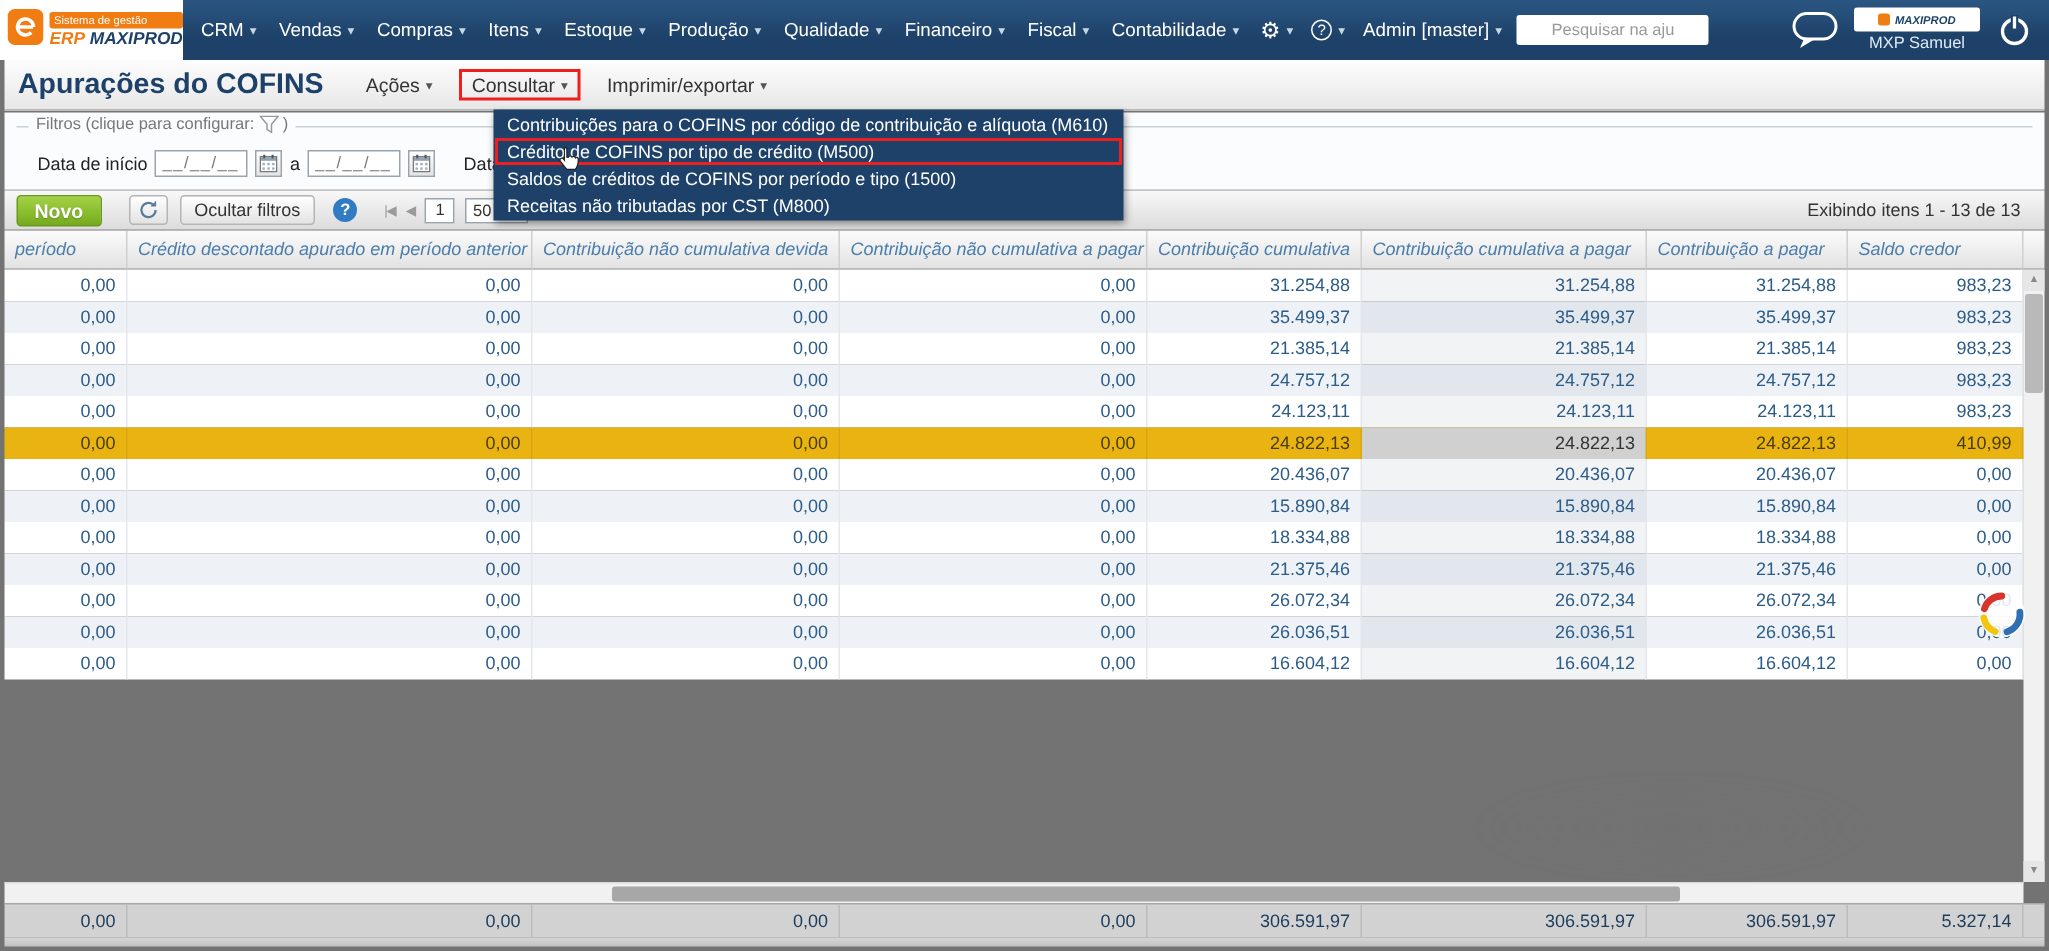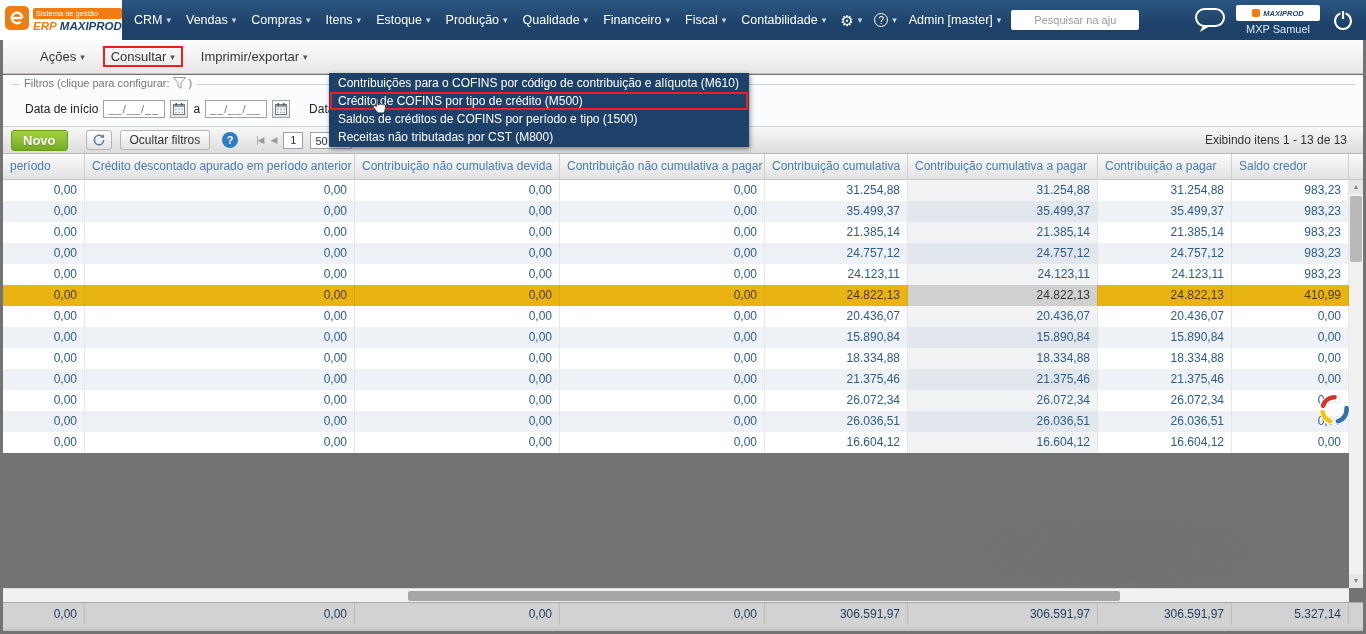--- a/index.html
+++ b/index.html
@@ -70,21 +70,21 @@
     display:flex; align-items:center; justify-content:center; cursor:pointer; margin-left:4px; }
   .pager { display:flex; align-items:center; gap:7px; margin-left:10px; }
   .pg-ico { font-size:9px; color:#9a9a9a; cursor:pointer; letter-spacing:-1px; }
   .pg-input { width:20px; height:17px; border:1px solid #9aa4ad; text-align:center; font-size:11px; color:#333; }
   .pg-size { width:42px; height:17px; border:1px solid #9aa4ad; background:#fff; font-size:11px; color:#333;
     padding:1px 4px; line-height:14px; }
   .items-info { margin-left:auto; font-size:12px; color:#333; padding-right:8px; white-space:nowrap; }
 
   
   .ghead { position:absolute; left:3px; top:154px; width:1360px; height:26px;
-    background:linear-gradient(#fbfbfb,#e2e2e2); border-bottom:1px solid #c6c6c6; display:flex; z-index:3; }
+    background:linear-gradient(#fbfbfb,#e2e2e2); border-bottom:1px solid #c6c6c6; display:flex; z-index:3;font-style:italic; }
   .gh-cell { height:25px; line-height:25px; font-size:12px; color:#4a7dab; padding-left:7px;
     border-right:1px solid #cfcfcf; overflow:hidden; white-space:nowrap; cursor:pointer; }
   .grows { position:absolute; left:3px; top:180px; z-index:2; }
   .trow { display:flex; height:21px; background:#fff; cursor:pointer; }
   .trow.alt { background:#eef2f7; }
   .trow.sel { background:#e9b411; }
   .tcell { height:21px; line-height:21px; font-size:12px; color:#2c5c88; text-align:right; padding-right:7px;
     border-right:1px solid #e4e8ed; overflow:hidden; white-space:nowrap; }
   .trow.sel .tcell { color:#4a3c08; border-right-color:#d8a70f; }
   .tcell.colhl { background:rgba(90,105,125,.08); }
@@ -219,20 +219,21 @@
     <div class="power">
       <svg width="22" height="22" viewBox="0 0 22 22">
           <circle cx="11" cy="12" r="8" fill="none" stroke="#fff" stroke-width="2.2"></circle>
           <line x1="11" y1="1" x2="11" y2="10" stroke="#1d4168" stroke-width="5"></line>
           <line x1="11" y1="2" x2="11" y2="10" stroke="#fff" stroke-width="2.2"></line>
         </svg>
     </div>
   </header>
 
   <div class="titlebar">
+    <h1 class="title">Apurações do COFINS</h1>
     <div class="tb-menus">
       <div class="tb-menu">
         <span>Ações</span>
         <span class="caret2">▾</span>
       </div>
       <div class="tb-menu redbox">
         <span>Consultar</span>
         <span class="caret2">▾</span>
       </div>
       <div class="tb-menu">

